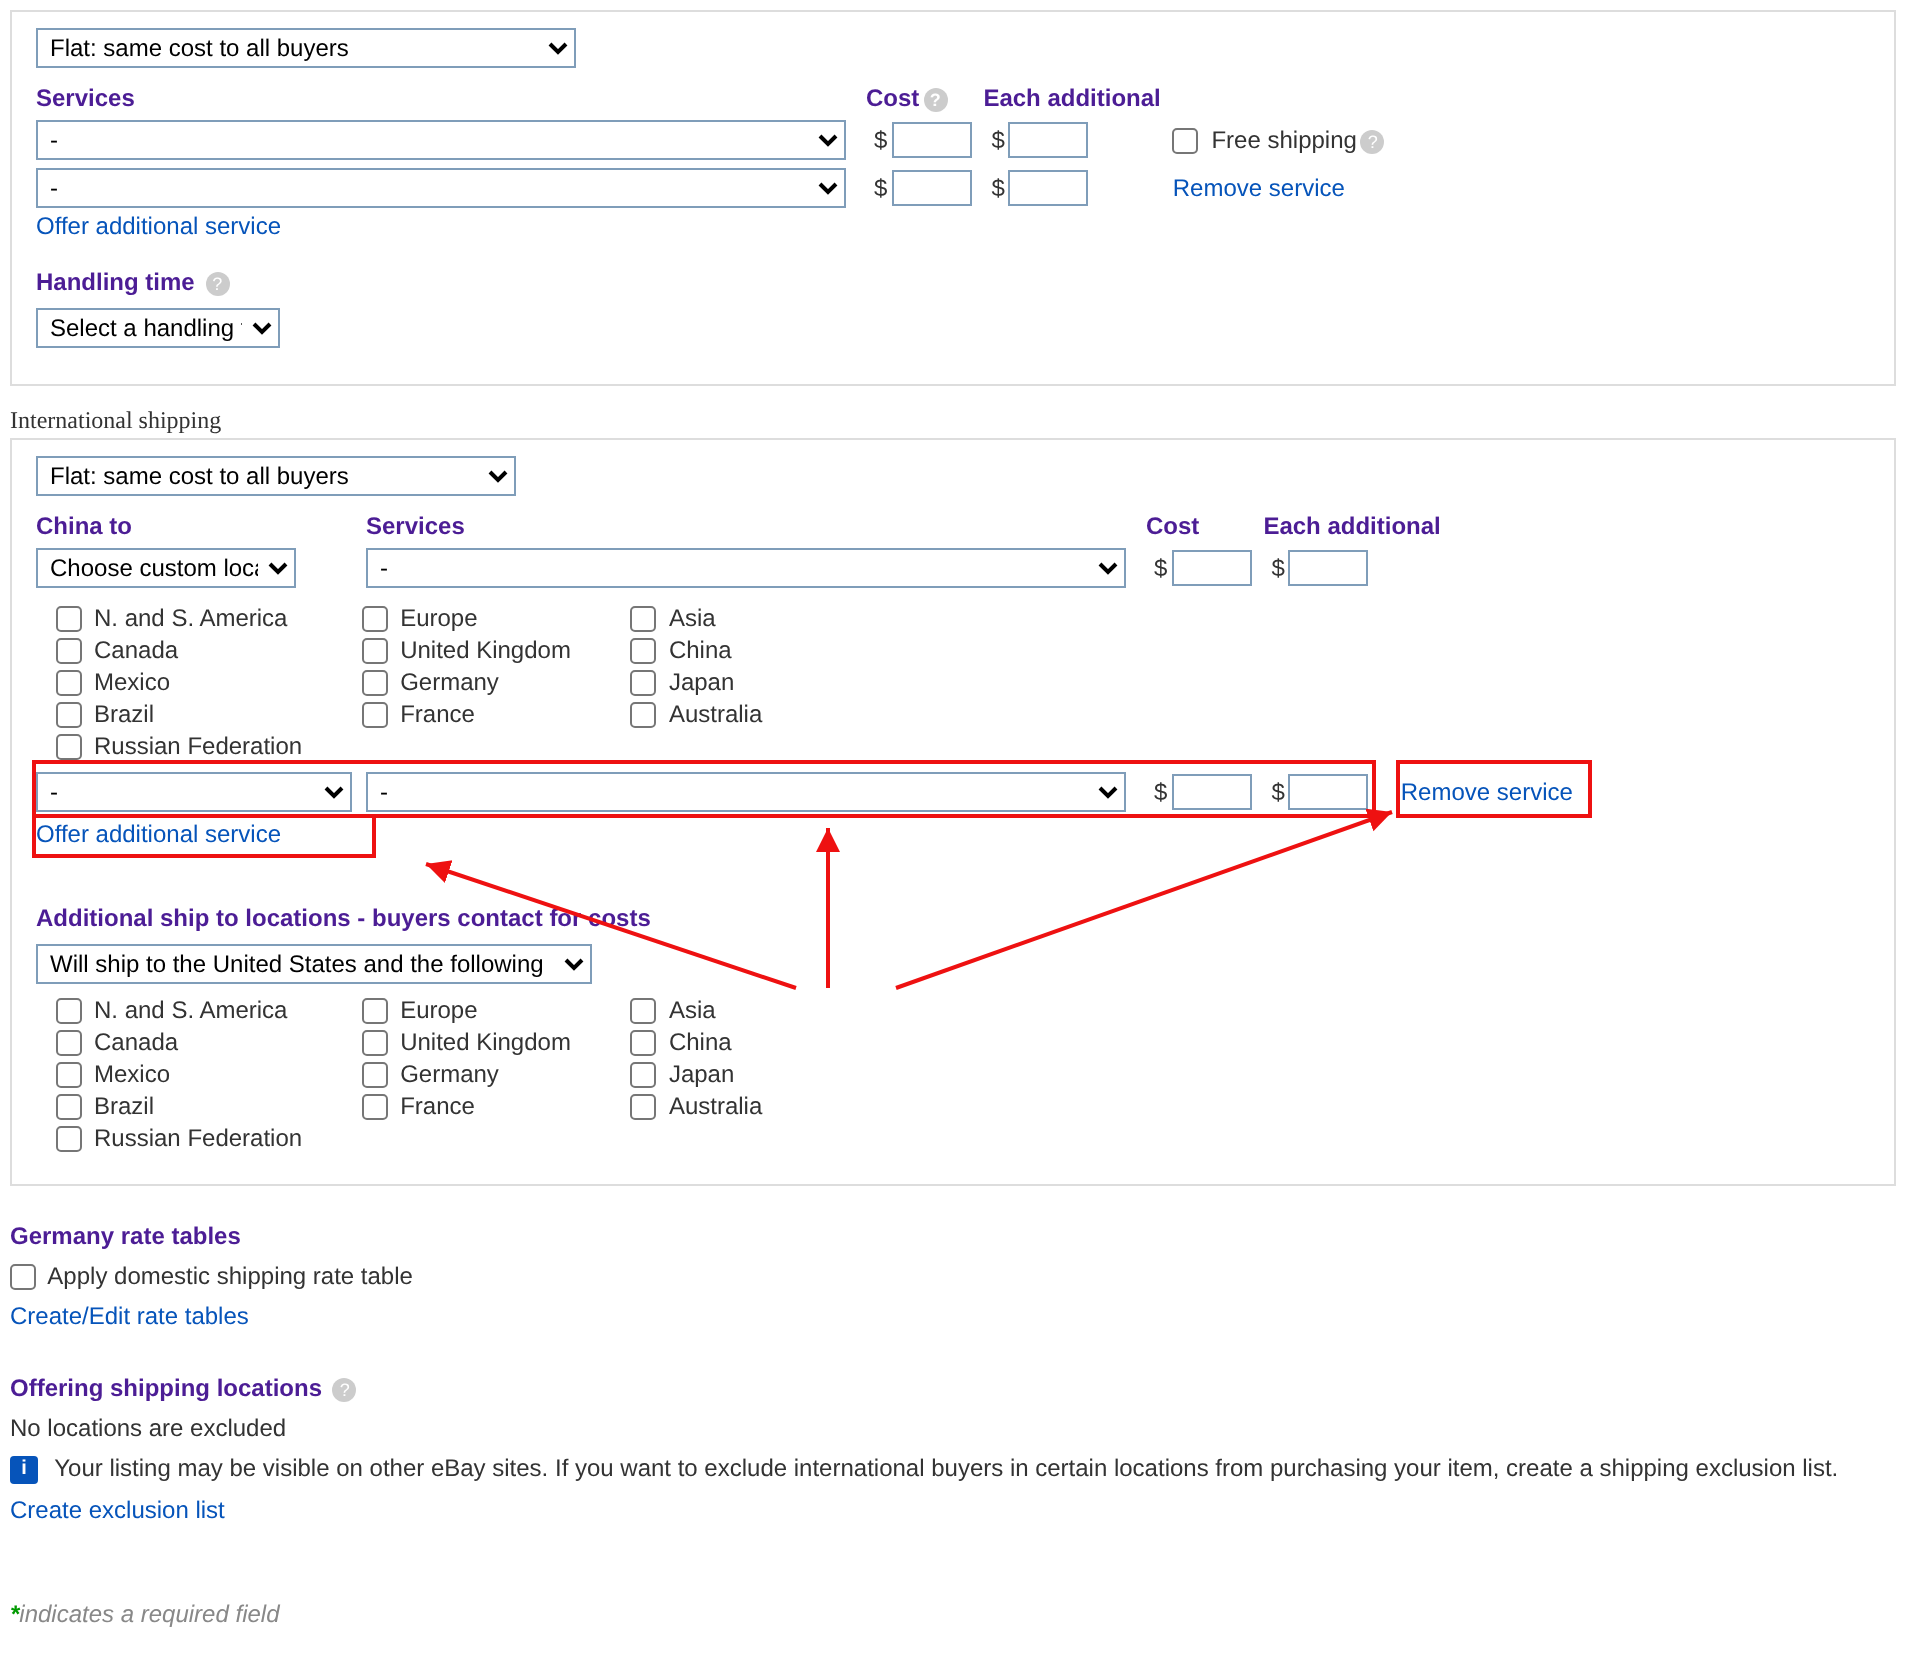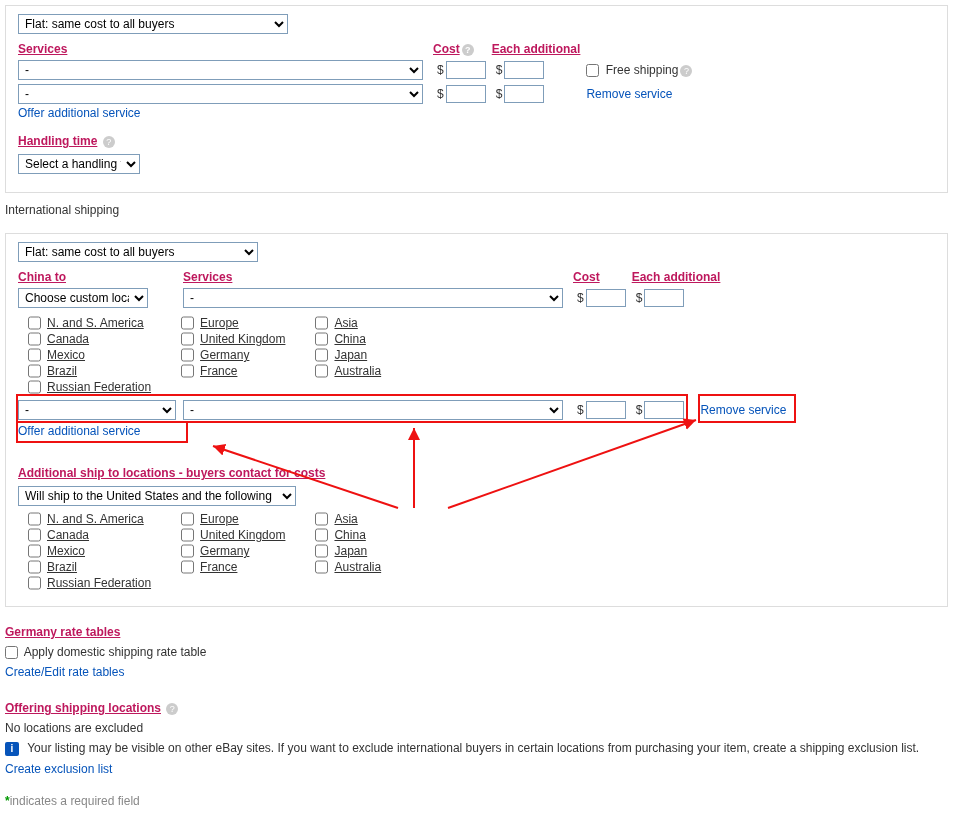--- a/index.html
+++ b/index.html
@@ -11,21 +11,21 @@
     padding: 5px;
     background: #fff;
   }
   .section {
     border: 1px solid #ddd;
     padding: 8px 12px 12px 12px;
     margin-bottom: 10px;
   }
   .no-border { border: none; padding: 8px 0; }
   .row { margin-bottom: 6px; }
-  label.bold, .bold { font-weight: bold; color: #be185d; text-decoration: underline; }
+  label.bold, .bold { font-weight: bold; color: #4c1d95; }
   select {
     font-family: Arial, sans-serif;
     font-size: 12px;
     border: 1px solid #7f9db9;
     background: #fff;
     height: 20px;
     padding: 1px 2px;
   }
   input[type="text"] {
     font-family: Arial, sans-serif;
@@ -60,28 +60,28 @@
     line-height: 14px;
     vertical-align: middle;
     margin-right: 5px;
     border-radius: 2px;
   }
   .header-row th { text-align: left; font-weight: bold; padding-bottom: 3px; font-size:12px;}
   table.svc { border-collapse: collapse; }
   table.svc td, table.svc th { padding: 2px 6px 2px 0; vertical-align: middle;}
   .loc-grid { display: flex; gap: 30px; margin: 6px 0 4px 0; }
   .loc-col { display: flex; flex-direction: column; gap: 2px; }
-  .loc-item { display: flex; gap: 3px; white-space: nowrap; text-decoration: underline; }
+  .loc-item { display: flex; align-items: center; gap: 3px; white-space: nowrap; }
   .dollar { margin: 0 2px 0 4px; }
   .red-box { border: 2px solid #e11; position:absolute; pointer-events:none;}
   .rel { position: relative; }
-  .footer-note { color: #888; margin: 4px 0; }
+  .footer-note { color: #888; margin: 24px 0; font-style: italic; }
   .footer-note .ast { color: #090; font-weight:bold;}
   svg.arrows { position:absolute; top:0; left:0; pointer-events:none;}
-  .section-title { font-size:12px; color:#333; margin-bottom:16px;}
+  .section-title { font-size:12px; color:#333; margin-bottom:1px;font-family:Liberation Serif, serif;}
 </style>
 </head>
 <body>
 
 <div class="section">
   <div class="row">
     <select style="width:270px">
       <option>Flat: same cost to all buyers</option>
     </select>
   </div>

